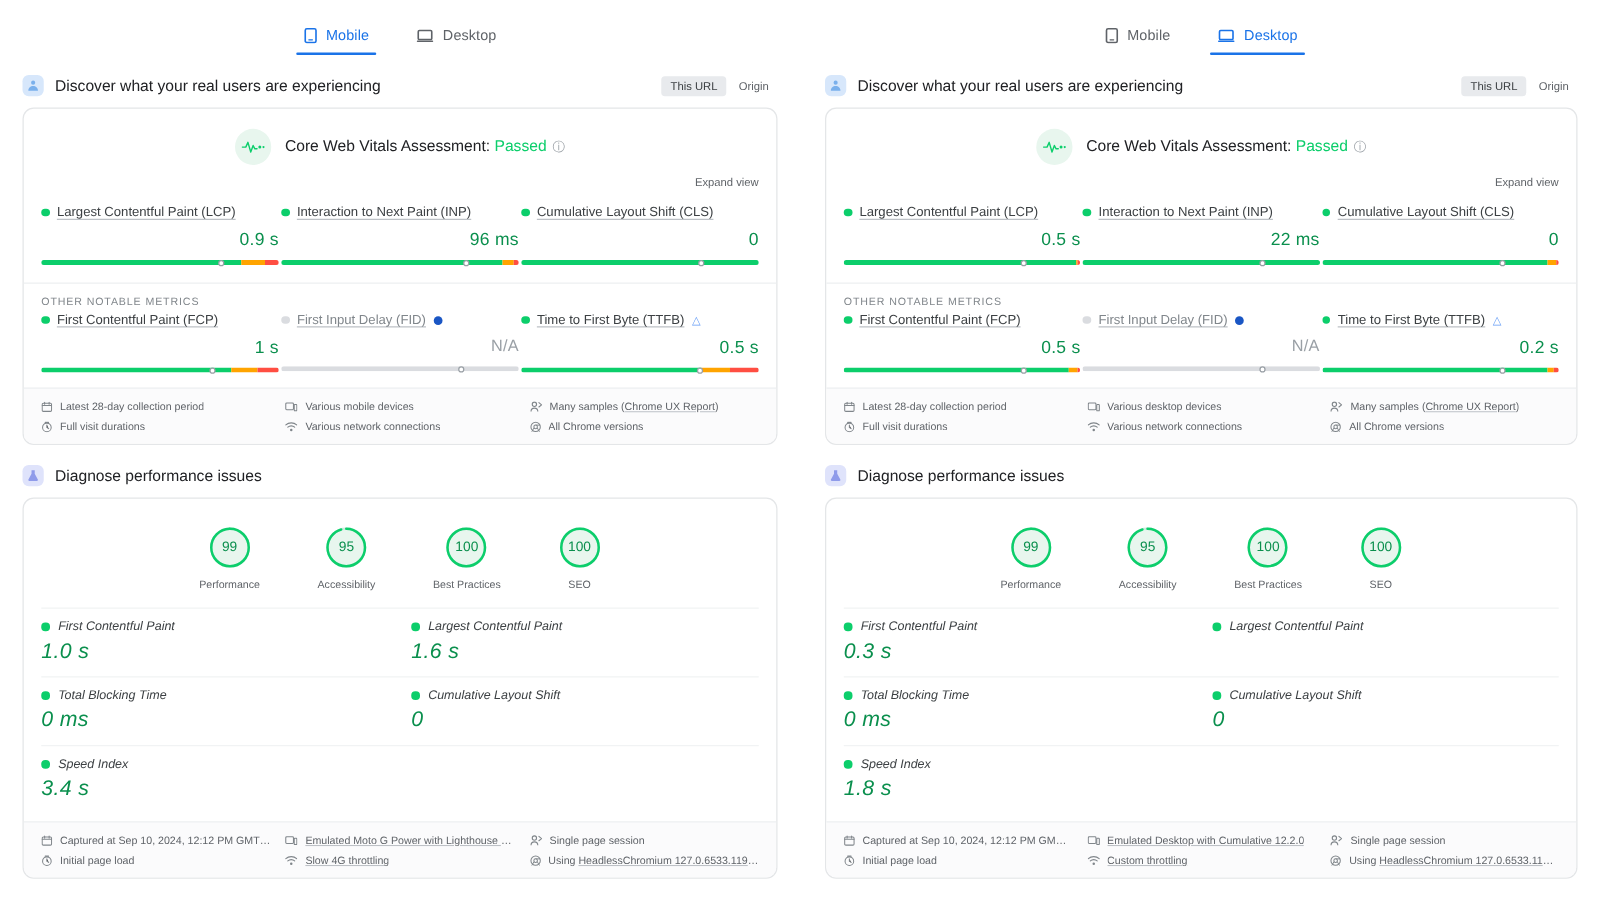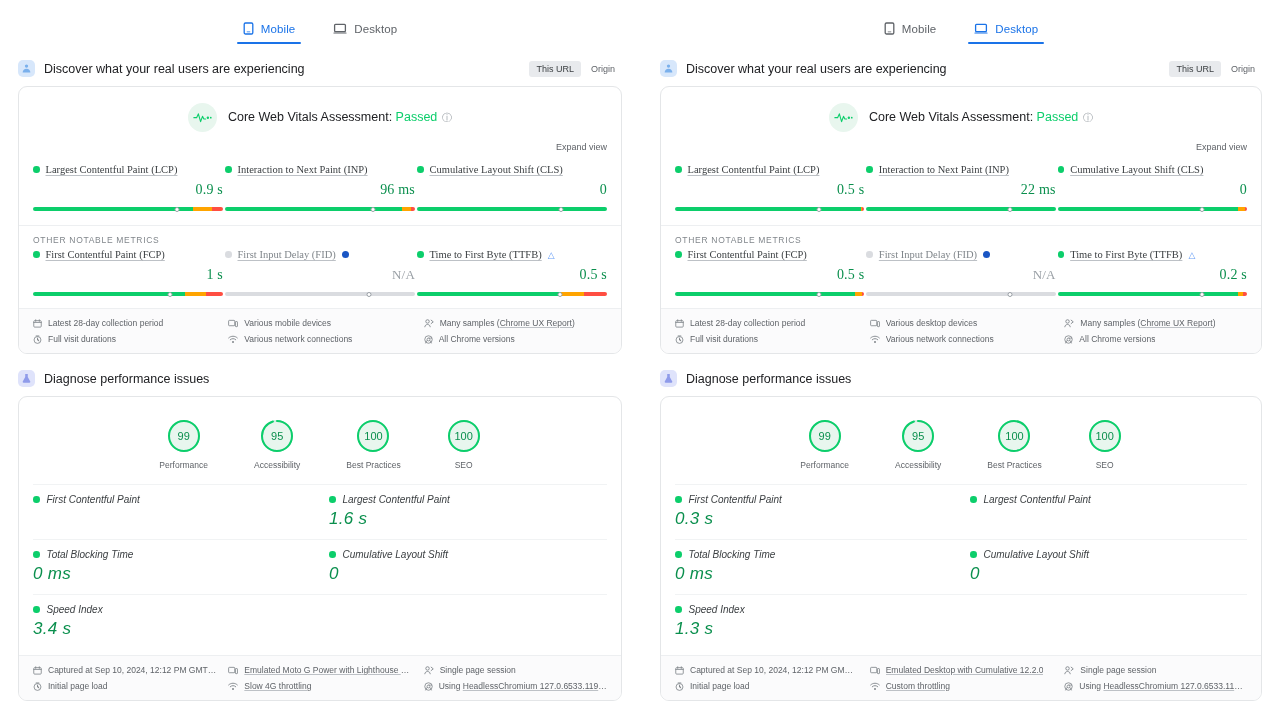--- a/index.html
+++ b/index.html
@@ -53,21 +53,21 @@
     width: 29px; height: 29px; border-radius: 50%;
     background: #e8f6ee; display: flex; align-items: center; justify-content: center;
   }
   .cwv-text { font-size: 12.5px; color: #202124; }
   .cwv-pass { color: #0cce6b; }
   .info-dot { color: #9aa0a6; font-size: 10px; margin-left: 2px; }
   .expand-row { text-align: right; padding: 0 14px 4px; }
   .expand-link { font-size: 9px; color: #5f6368; cursor: pointer; margin-top: 32px; }
 
   
-  .metric-grid { display: flex; padding: 6px 14px 14px; gap: 2px; font-family: Liberation Serif, serif; }
+  .metric-grid { display: flex; padding: 6px 14px 14px; gap: 2px; }
   .metric-grid.small { padding: 4px 14px 12px; }
   .metric { flex: 1; min-width: 0; }
   .m-label-row { display: flex; align-items: center; gap: 6px; }
   .m-dot { width: 6.5px; height: 6.5px; border-radius: 50%; background: #0cce6b; flex: 0 0 auto; }
   .m-dot.grey { background: #dadce0; }
   .m-name {
     font-size: 10.5px; color: #3c4043; text-decoration: underline;
     text-decoration-color: #bdc1c6; text-underline-offset: 2px; white-space: nowrap;
   }
   .m-name.muted { color: #80868b; }
@@ -391,20 +391,21 @@
             <div class="gauge-name">SEO</div>
           </div>
         </div>
         <div class="lab">
           <div class="lab-row">
             <div class="lab-cell">
               <div class="lab-head">
                 <span class="m-dot"></span>
                 <span class="lab-name">First Contentful Paint</span>
               </div>
+              <div class="lab-val">1.0 s</div>
             </div>
             <div class="lab-cell pad">
               <div class="lab-head">
                 <span class="m-dot"></span>
                 <span class="lab-name">Largest Contentful Paint</span>
               </div>
               <div class="lab-val">1.6 s</div>
             </div>
           </div>
           <div class="lab-row">
@@ -790,21 +791,21 @@
               </div>
               <div class="lab-val">0</div>
             </div>
           </div>
           <div class="lab-row">
             <div class="lab-cell">
               <div class="lab-head">
                 <span class="m-dot"></span>
                 <span class="lab-name">Speed Index</span>
               </div>
-              <div class="lab-val">1.3 s</div>
+              <div class="lab-val">1.8 s</div>
             </div>
             <div class="lab-cell pad"></div>
           </div>
         </div>
         <div class="foot">
           <div class="foot-col">
             <div class="foot-item">
               <span class="foot-ic">
                 <svg width="9" height="9" viewBox="0 0 12 12">
                   <rect x="1" y="2.2" width="10" height="8.6" rx="1.2" fill="none" stroke="currentColor" stroke-width="1.1"></rect>

